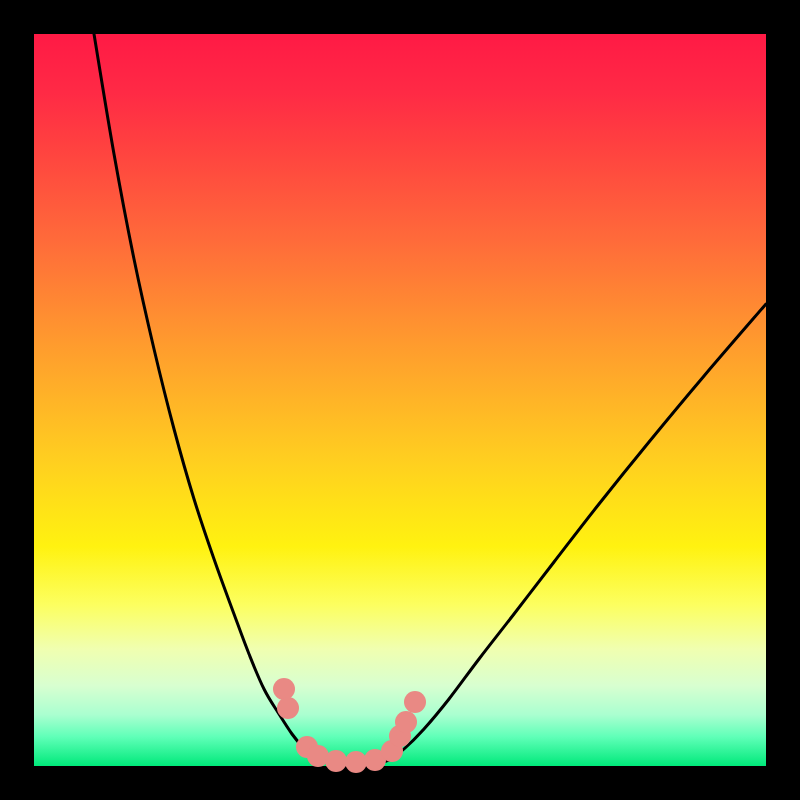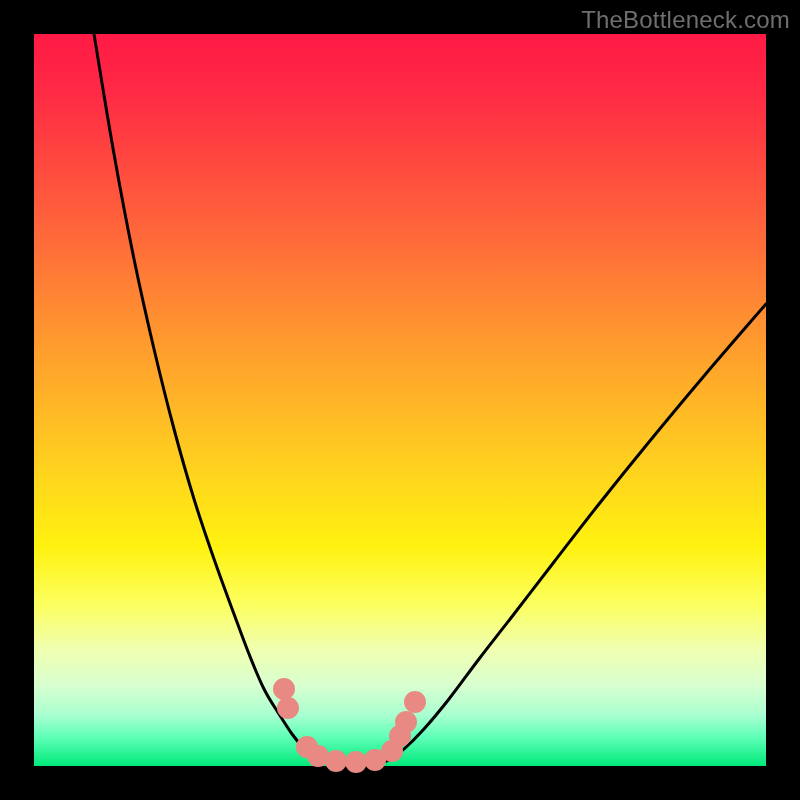--- a/index.html
+++ b/index.html
@@ -77,14 +77,13 @@
           <circle cx="302" cy="727" r="11" fill="#e98984"></circle>
           <circle cx="322" cy="728" r="11" fill="#e98984"></circle>
           <circle cx="341" cy="726" r="11" fill="#e98984"></circle>
           <circle cx="358" cy="717" r="11" fill="#e98984"></circle>
           <circle cx="366" cy="702" r="11" fill="#e98984"></circle>
           <circle cx="372" cy="688" r="11" fill="#e98984"></circle>
           <circle cx="381" cy="668" r="11" fill="#e98984"></circle>
         </g>
     </svg>
   </div>
-  <div class="watermark">TheBottleneck.com</div>
 </div>
 
 </body></html>

